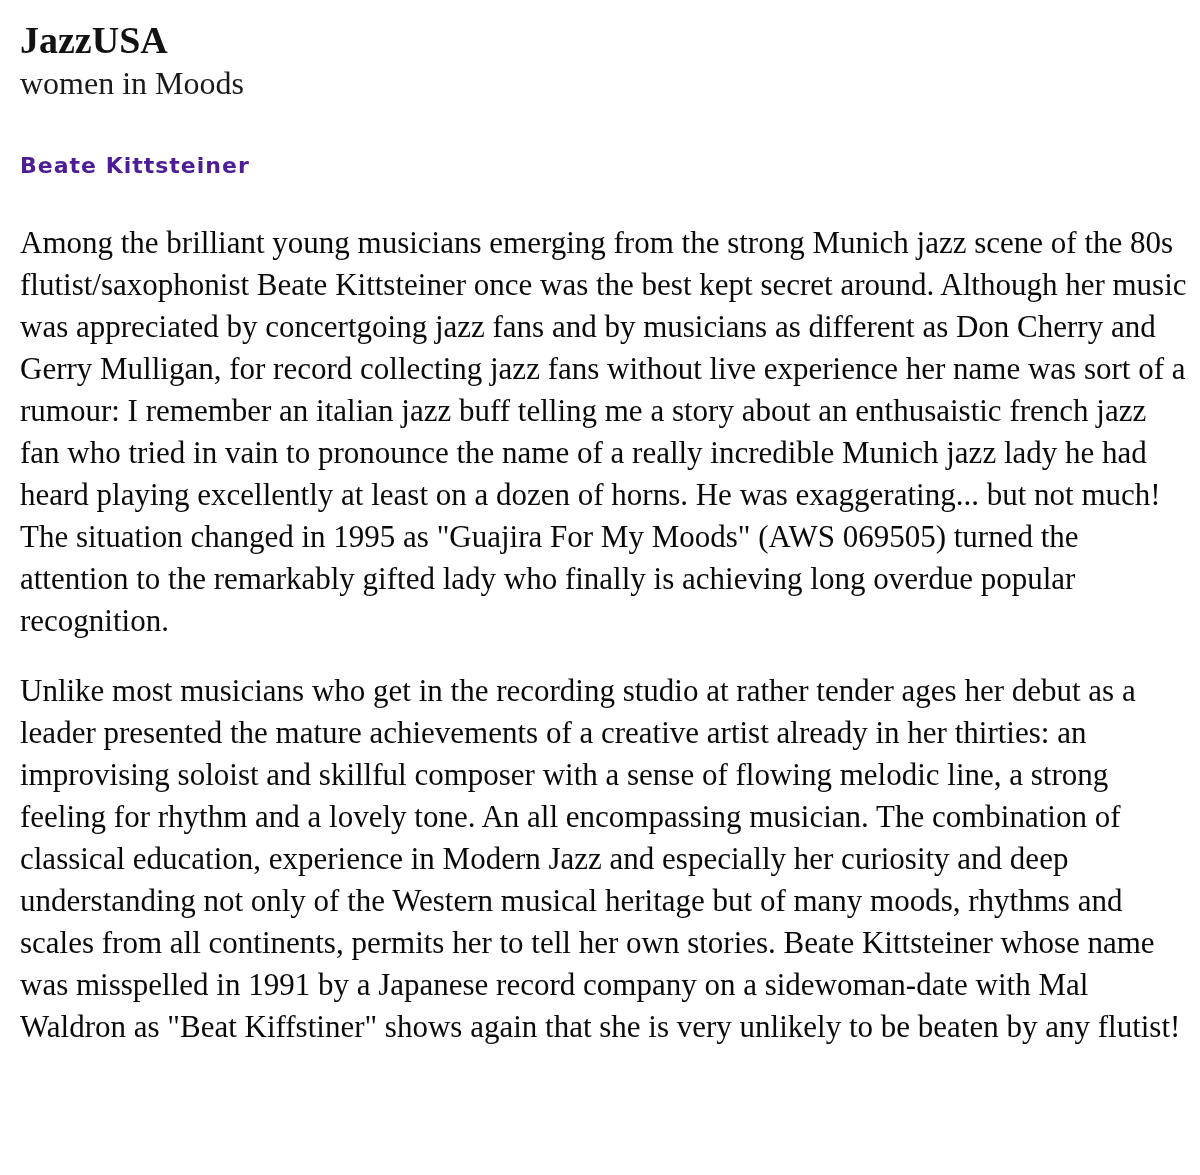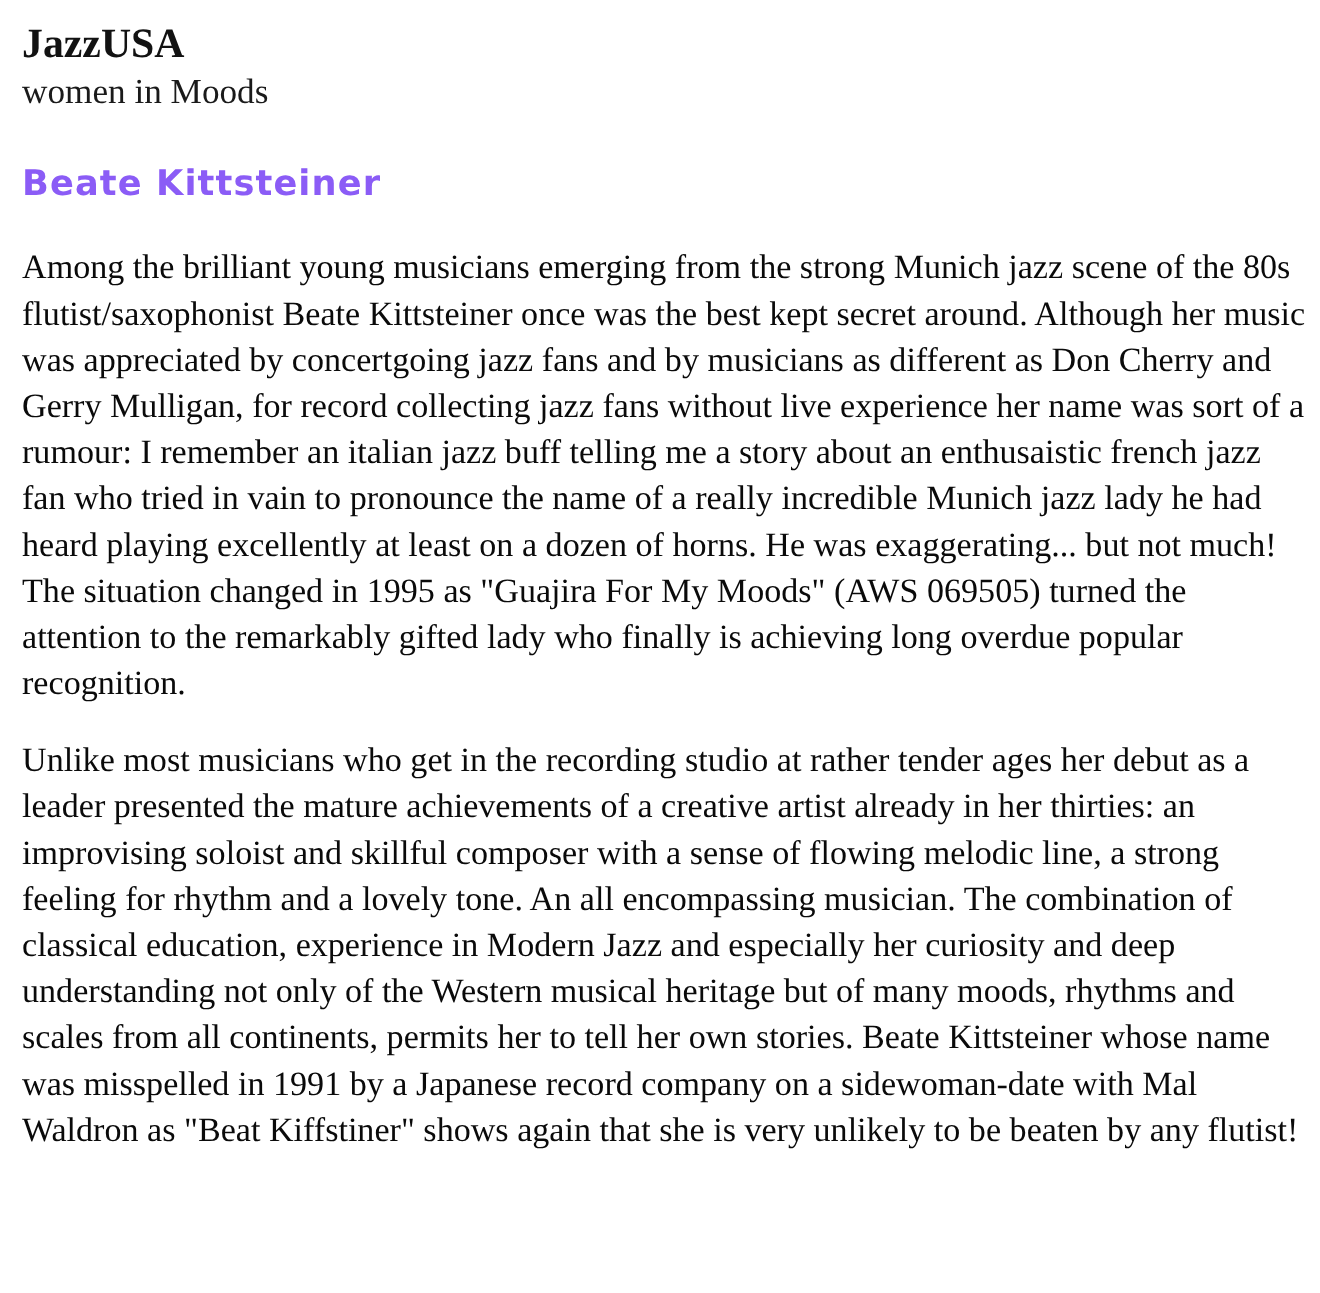--- a/index.html
+++ b/index.html
@@ -30,24 +30,24 @@
   .site-subtitle {
     font-family: "Liberation Serif", serif;
     font-weight: normal;
     font-size: 32px;
     line-height: 42px;
     color: #1a1a1a;
   }
   .article-title {
     font-family: "DejaVu Sans", sans-serif;
     font-weight: bold;
-    font-size: 32px;
+    font-size: 22px;
     line-height: 40px;
     letter-spacing: 1px;
-    color: #8b5cf6;
+    color: #4c1d95;
     margin: 42px 0 36px 0;
   }
   .article {
     font-family: "Liberation Serif", serif;
     font-size: 31px;
     line-height: 42px;
     color: #0a0a0a;
   }
   .article p {
     margin: 0 0 28px 0;

